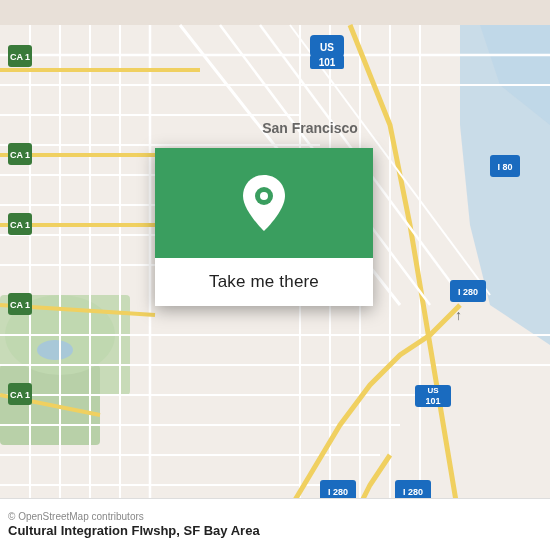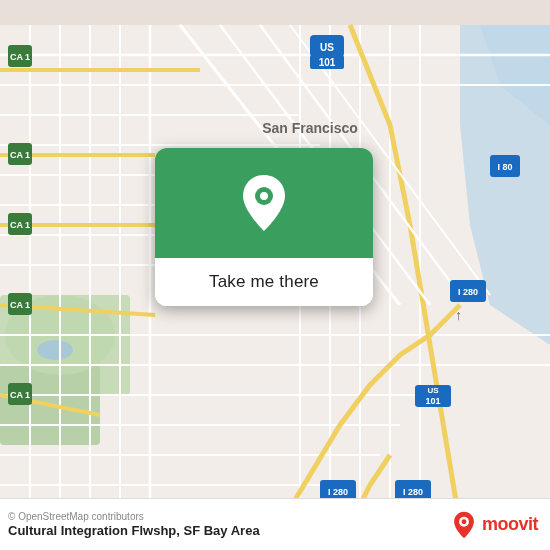--- a/index.html
+++ b/index.html
@@ -27,21 +27,21 @@
       width: 100%; height: 100%;
     }
 
     
     #popup-card {
       position: absolute;
       top: 148px;
       left: 155px;
       width: 218px;
       background: white;
-      border-radius: 12px;
+      border-radius: 0;
       box-shadow: 0 4px 16px rgba(0,0,0,0.35);
       overflow: hidden;
       z-index: 10;
     }
 
     #popup-green-area {
       background: #3a9e5f;
       width: 100%;
       height: 110px;
       display: flex;
@@ -247,23 +247,14 @@
     <div id="popup-button-area">
       <button id="take-me-there-button">Take me there</button>
     </div>
   </div>
 
   <div id="bottom-bar">
     <div id="bottom-left">
       <span id="attribution-text">© OpenStreetMap contributors</span>
       <span id="place-name">Cultural Integration Flwshp, SF Bay Area</span>
     </div>
-    <div id="moovit-logo">
-
-      <svg id="moovit-pin" viewBox="0 0 28 34" xmlns="http://www.w3.org/2000/svg">
-        <path d="M14 1 C7 1 2 6.5 2 13 C2 22 14 33 14 33 C14 33 26 22 26 13 C26 6.5 21 1 14 1 Z" fill="#e8312b"></path>
-        <circle cx="14" cy="13" r="6" fill="white"></circle>
-        <circle cx="14" cy="13" r="3" fill="#e8312b"></circle>
-      </svg>
-      <span id="moovit-text">moovit</span>
-    </div>
   </div>
 </div>
 
 </body></html>

